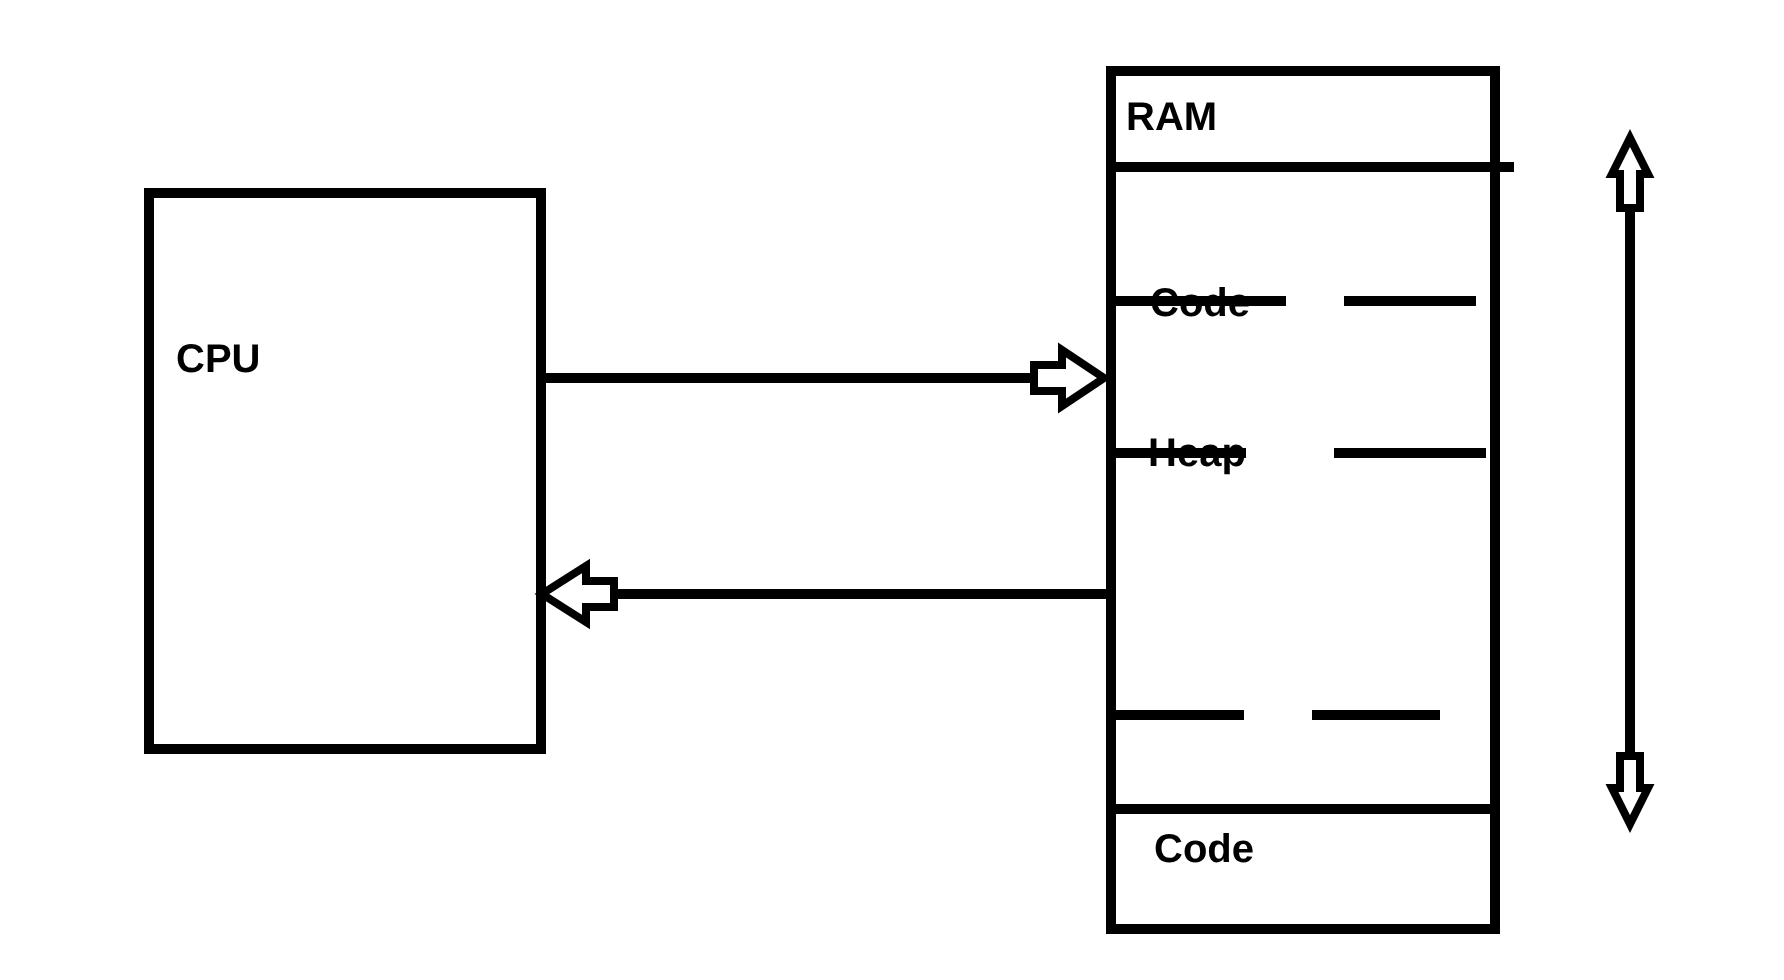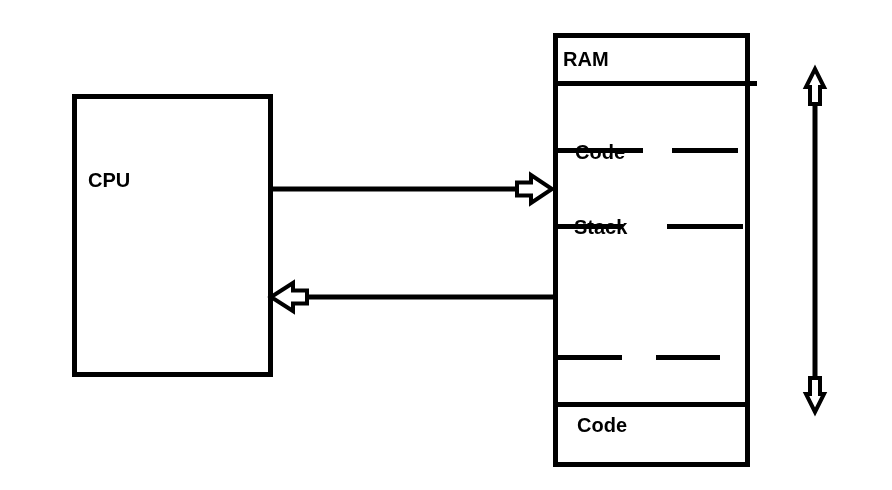--- a/index.html
+++ b/index.html
@@ -87,21 +87,21 @@
   <div class="hline ram-divider-bottom"></div>
 
   <div class="hline dash-r1a"></div>
   <div class="hline dash-r1b"></div>
   <div class="hline dash-r2a"></div>
   <div class="hline dash-r2b"></div>
   <div class="hline dash-r3a"></div>
   <div class="hline dash-r3b"></div>
 
   <div class="diagram-label heap-label">Code</div>
-  <div class="diagram-label stack-label">Stack</div>
+  <div class="diagram-label stack-label">Heap</div>
   <div class="diagram-label code-label">Code</div>
 
   <svg class="arrow-layer" viewBox="0 0 892 490" xmlns="http://www.w3.org/2000/svg">
 
     <g>
       <line x1="272" y1="189" x2="518" y2="189" stroke="#000000" stroke-width="5"></line>
       <polygon points="517,182.5 531,182.5 531,175 552,189 531,203 531,195.5 517,195.5" fill="#ffffff" stroke="#000000" stroke-width="4" stroke-linejoin="miter"></polygon>
     </g>
 
     <g>

